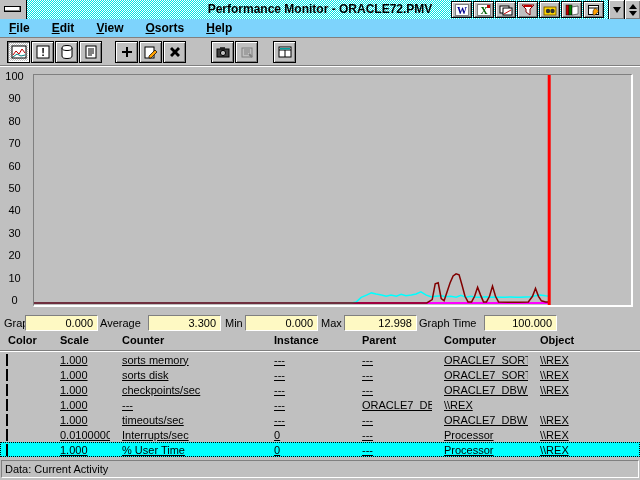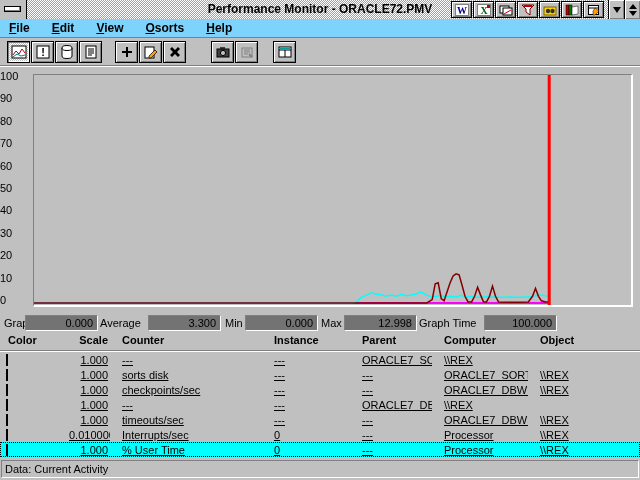--- a/index.html
+++ b/index.html
@@ -76,34 +76,34 @@
       linear-gradient(45deg,#ffffff 25%,transparent 25%,transparent 75%,#ffffff 75%),
       linear-gradient(45deg,#ffffff 25%,#c0c0c0 25%,#c0c0c0 75%,#ffffff 75%);
     background-size:2px 2px; background-position:0 0,1px 1px;
   }
   .tb-gap1 { width:12px; } .tb-gap2 { width:24px; } .tb-gap3 { width:14px; }
   
   .y-ticks {
     position:absolute; left:0; top:70px; width:29px; height:236px;
     display:flex; flex-direction:column; justify-content:space-between;
   }
-  .y-ticks span { display:block; text-align:left; font-size:11px; line-height:12px; height:12px; }
+  .y-ticks span { display:block; text-align:center; font-size:11px; line-height:12px; height:12px; }
   .plot {
     position:absolute; left:33px; top:74px; width:600px; height:233px;
     background:#c0c0c0;
     border-top:1px solid #808080; border-left:1px solid #808080;
     border-right:2px solid #fff; border-bottom:2px solid #fff;
   }
   .plot svg { display:block; }
   
   .valuebar { position:absolute; left:0; top:314px; width:640px; height:19px; }
   .vb-label { position:absolute; top:3px; font-size:11px; }
   .vb-box {
     position:absolute; top:1px; width:73px; height:16px;
-    background:#737373;
+    background:#fef9c3;
     border-top:1px solid #808080; border-left:1px solid #808080;
     border-right:1px solid #fff; border-bottom:1px solid #fff;
     font-size:11px; text-align:right; padding:1px 4px 0 0;
   }
   .vl0{left:4px}  .vb0{left:25px}
   .vl1{left:100px}.vb1{left:148px}
   .vl2{left:225px}.vb2{left:245px}
   .vl3{left:321px}.vb3{left:344px}
   .vl4{left:419px}.vb4{left:484px}
   
@@ -114,21 +114,21 @@
   }
   .legend-header .c0 { padding-left:8px; }
   .header-groove {
     position:absolute; left:0; top:350px; width:640px; height:2px;
     border-top:1px solid #808080; border-bottom:1px solid #fff;
   }
   .legend-rows { position:absolute; left:0; top:352px; width:640px;text-decoration:underline; }
   .legend-row { height:15px; font-size:11px; align-items:center; }
   .legend-row.selected { background:#00ffff; outline:1px dotted #000; outline-offset:-1px; }
   .cell { overflow:hidden; white-space:nowrap; }
-  .c1 { text-align:right; padding-right:2px;margin-left:9px; }
+  .c1 { padding-right:2px; }
   .c2,.c3,.c4,.c5,.c6 { padding-left:12px; }
   .swatch {
     width:34px; height:11px; margin-left:6px; margin-top:1px;
     background:#c0c0c0; border:1px solid #000; position:relative;
   }
   .swatch .sline { position:absolute; left:1px; right:1px; top:4px; height:2px; }
   
   .statusbar {
     position:absolute; left:1px; top:460px; width:638px; height:18px;
     border:1px solid; border-color:#808080 #fff #fff #808080;
@@ -337,20 +337,21 @@
   <span class="cell c6">Computer</span>
   <span class="cell c5">Object</span>
 </div>
 <div class="header-groove"></div>
 
 <div class="legend-rows">
 
   <div class="legend-row legend-grid">
     <span class="cell c0"><span class="swatch"><span class="sline" style="background: rgb(255, 0, 0);"></span></span></span>
     <span class="cell c1">1.000</span>
+    <span class="cell c2">sorts memory</span>
     <span class="cell c3">---</span>
     <span class="cell c4">---</span>
     <span class="cell c5">ORACLE7_SORTS</span>
     <span class="cell c6">\\REX</span>
   </div>
 
   <div class="legend-row legend-grid">
     <span class="cell c0"><span class="swatch"><span class="sline" style="background: rgb(0, 128, 0);"></span></span></span>
     <span class="cell c1">1.000</span>
     <span class="cell c2">sorts disk</span>

